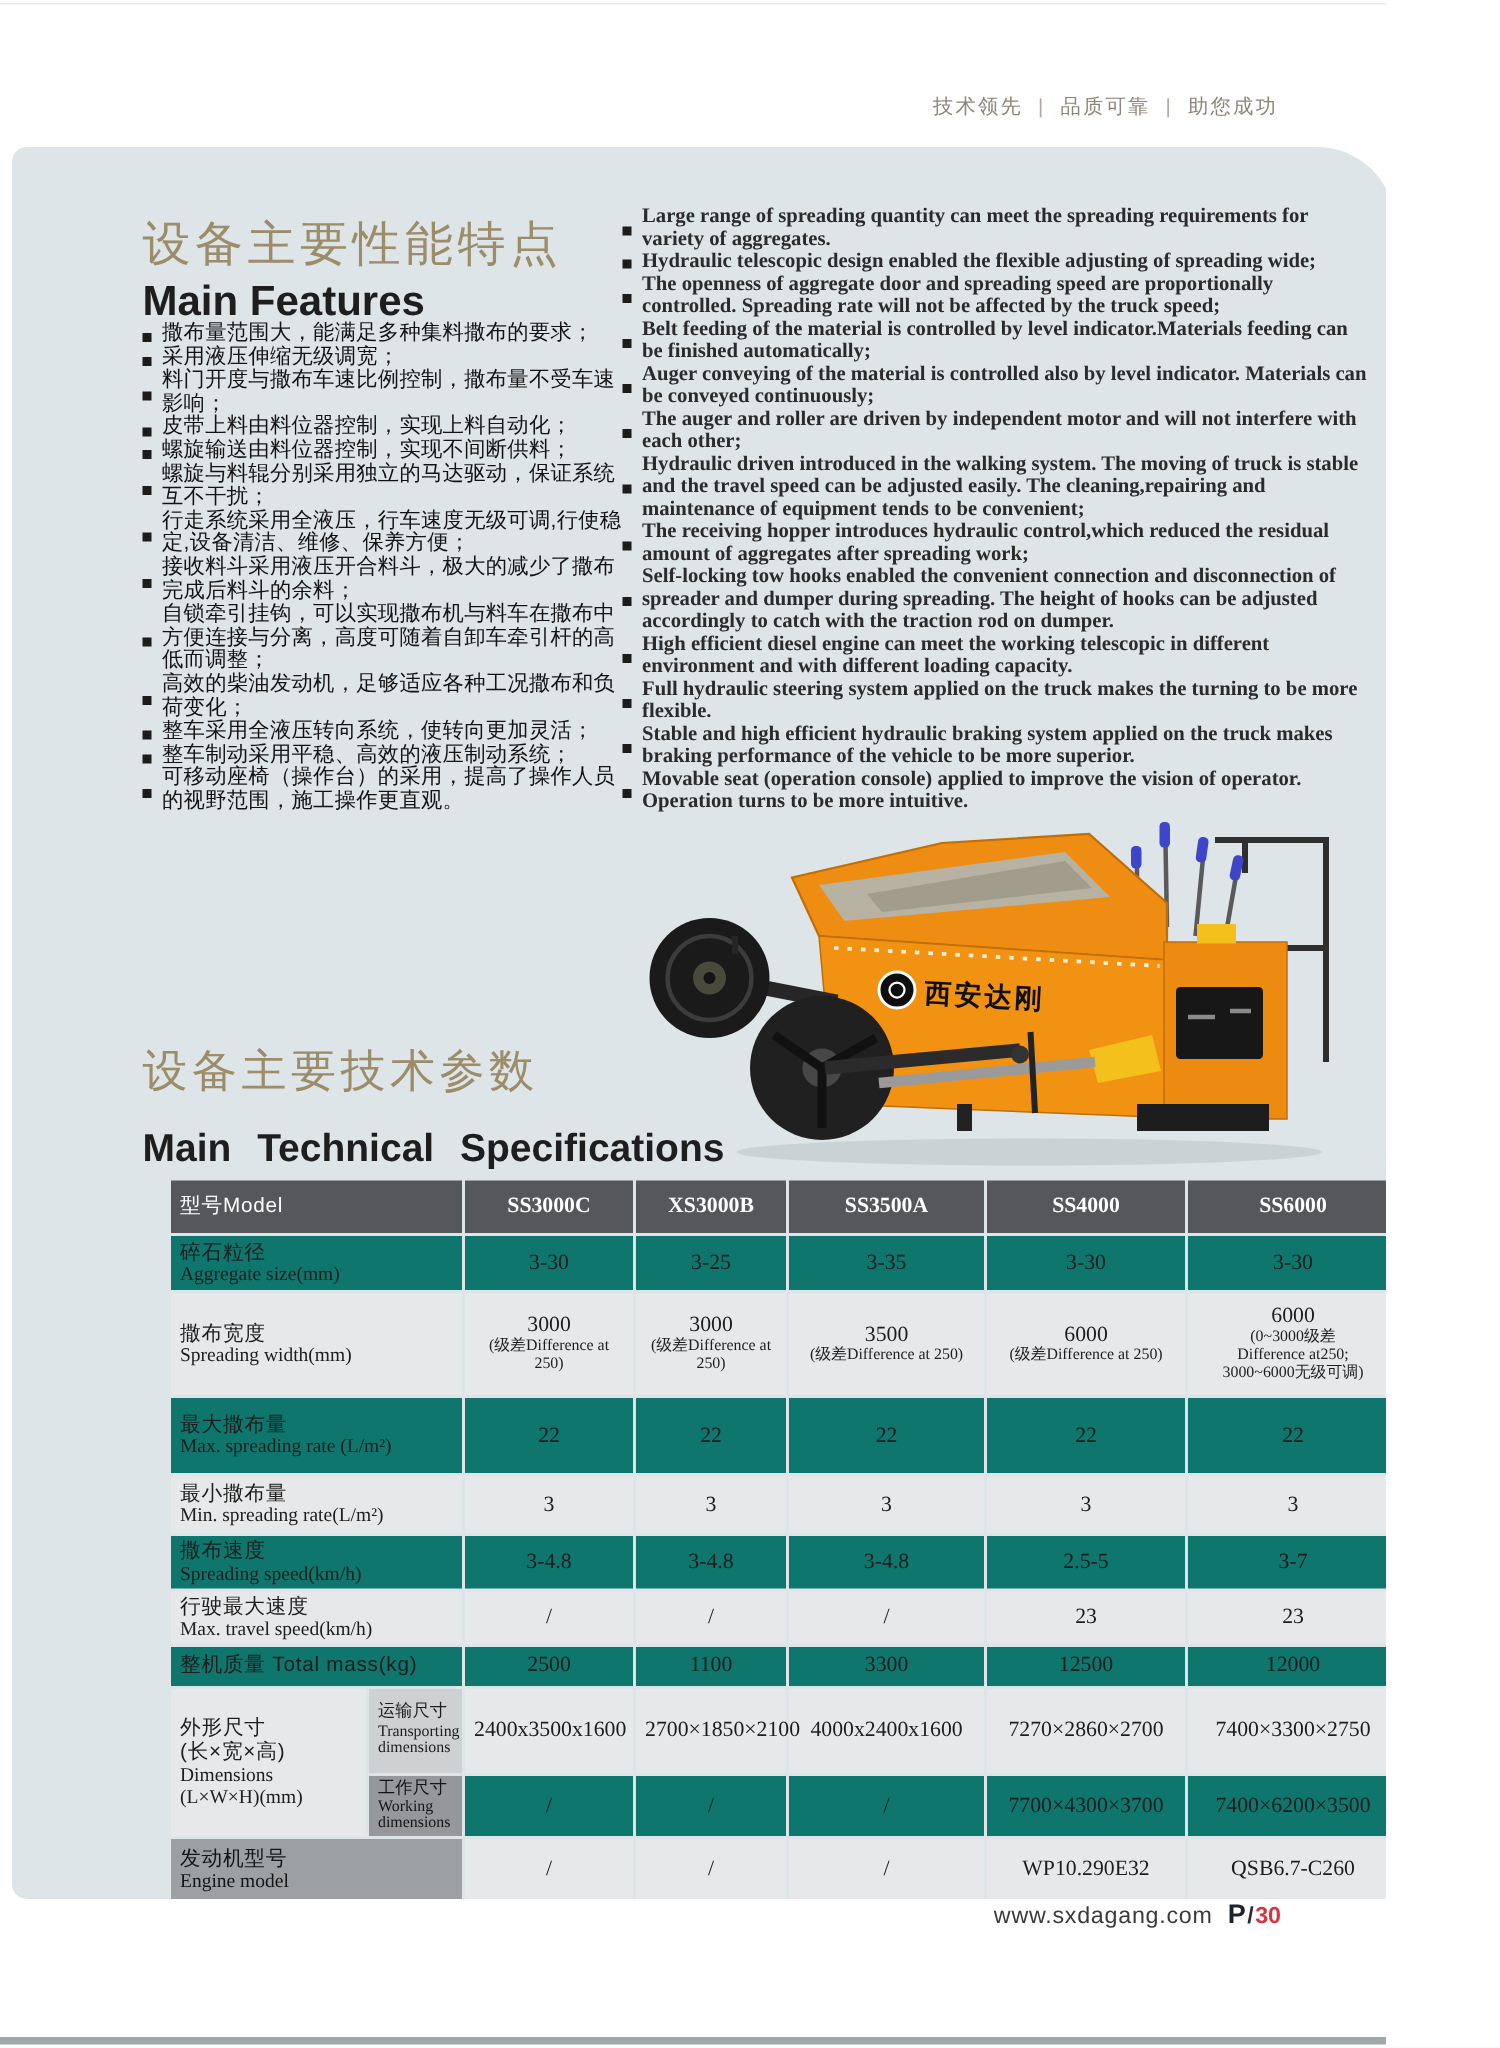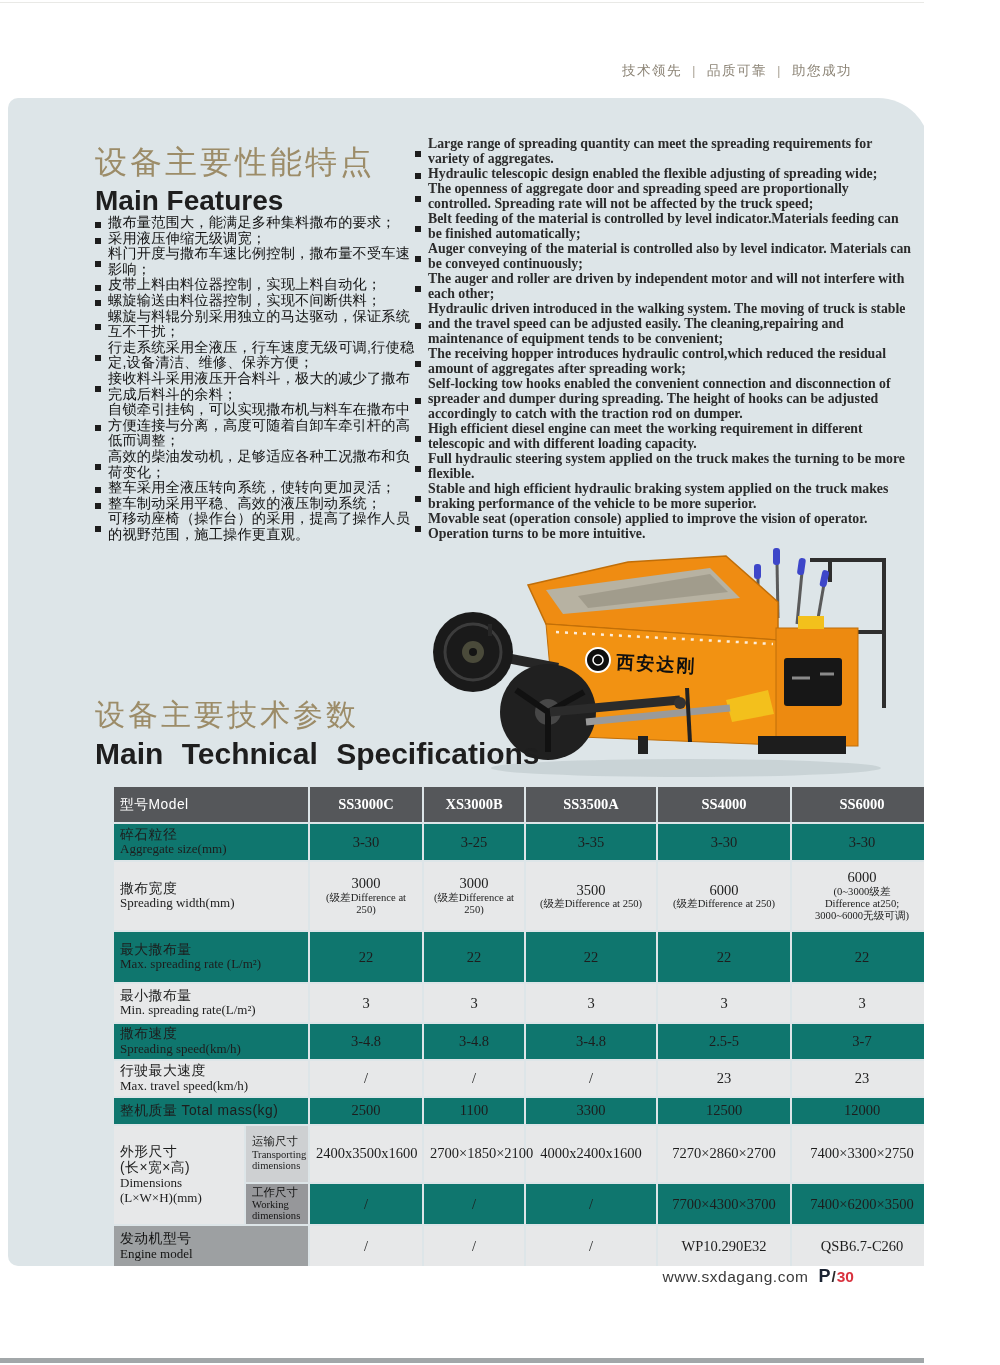--- a/index.html
+++ b/index.html
@@ -15,21 +15,21 @@
   .panel{position:absolute;left:8px;top:98px;width:922px;height:1168px;background:#dde5e8;
          border-radius:10px 52px 14px 10px;}
 
   
   .title-zh{font-size:32px;color:#9c8c68;letter-spacing:3px;font-weight:500;line-height:1;}
   .title-en{font-size:28px;color:#1e1e1e;font-weight:800;line-height:1;}
   .features-title{position:absolute;left:95px;top:146px;}
   .features-title .title-en{margin-top:9px;}
   .specs-title{position:absolute;left:95px;top:700px;}
   .specs-title .title-zh{font-size:30px;}
-  .specs-title .title-en{margin-top:9px;font-size:30px;word-spacing:10px;}
+  .specs-title .title-en{margin-top:22px;font-size:26px;word-spacing:10px;}
 
   
   ul.bullets{list-style:none;margin:0;padding:0;}
   ul.bullets li{display:flex;align-items:center;}
   ul.bullets li .sq{flex:0 0 auto;width:6px;height:6px;background:#1c1c1c;margin:5px 7px 0 0;}
   .zh-list{position:absolute;left:95px;top:215px;width:322px;font-size:14.2px;line-height:15.6px;
            color:#131313;letter-spacing:0.2px;}
   .en-list{position:absolute;left:415px;top:136px;width:497px;font-family:"Liberation Serif","DejaVu Serif",serif;
            font-size:13.8px;line-height:15px;font-weight:600;color:#2b2b2b;}
   .en-list li .sq{margin-top:4px;}
@@ -182,21 +182,21 @@
     <li>
         <span class="sq"></span>
         <span>The receiving hopper introduces hydraulic control,which reduced the residual amount of aggregates after spreading work;</span>
       </li>
     <li>
         <span class="sq"></span>
         <span>Self-locking tow hooks enabled the convenient connection and disconnection of spreader and dumper during spreading. The height of hooks can be adjusted accordingly to catch with the traction rod on dumper.</span>
       </li>
     <li>
         <span class="sq"></span>
-        <span>High efficient diesel engine can meet the working requirement in different telescopic and with different loading capacity.</span>
+        <span>High efficient diesel engine can meet the working telescopic in different environment and with different loading capacity.</span>
       </li>
     <li>
         <span class="sq"></span>
         <span>Full hydraulic steering system applied on the truck makes the turning to be more flexible.</span>
       </li>
     <li>
         <span class="sq"></span>
         <span>Stable and high efficient hydraulic braking system applied on the truck makes braking performance of the vehicle to be more superior.</span>
       </li>
     <li>

